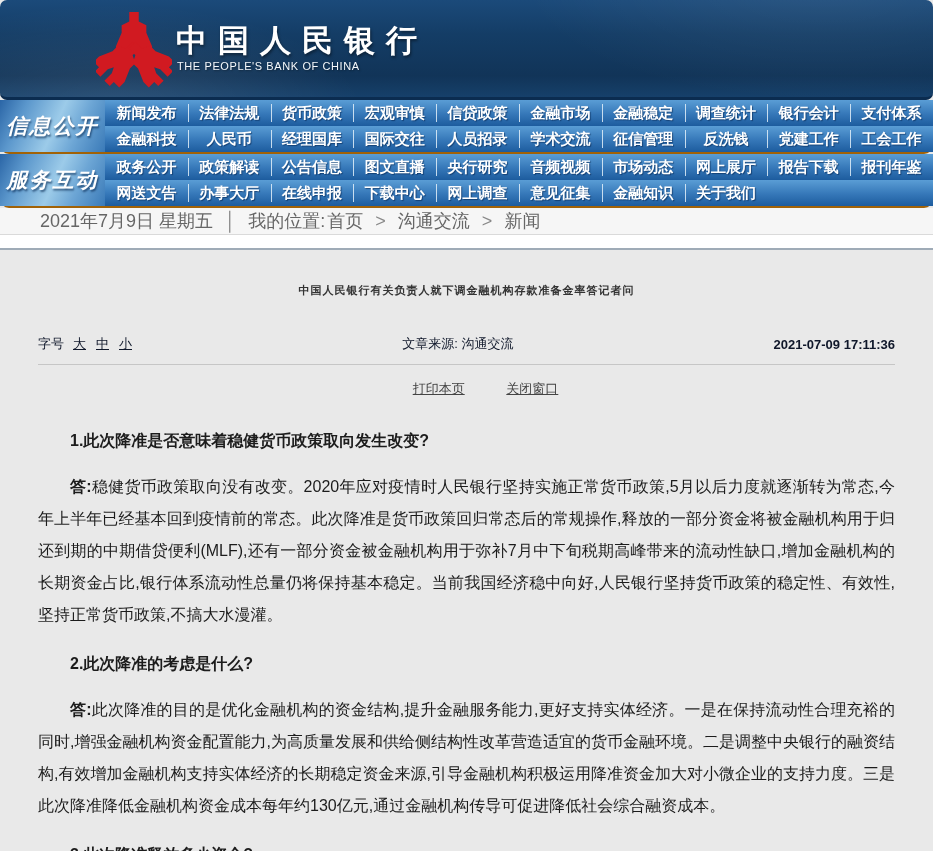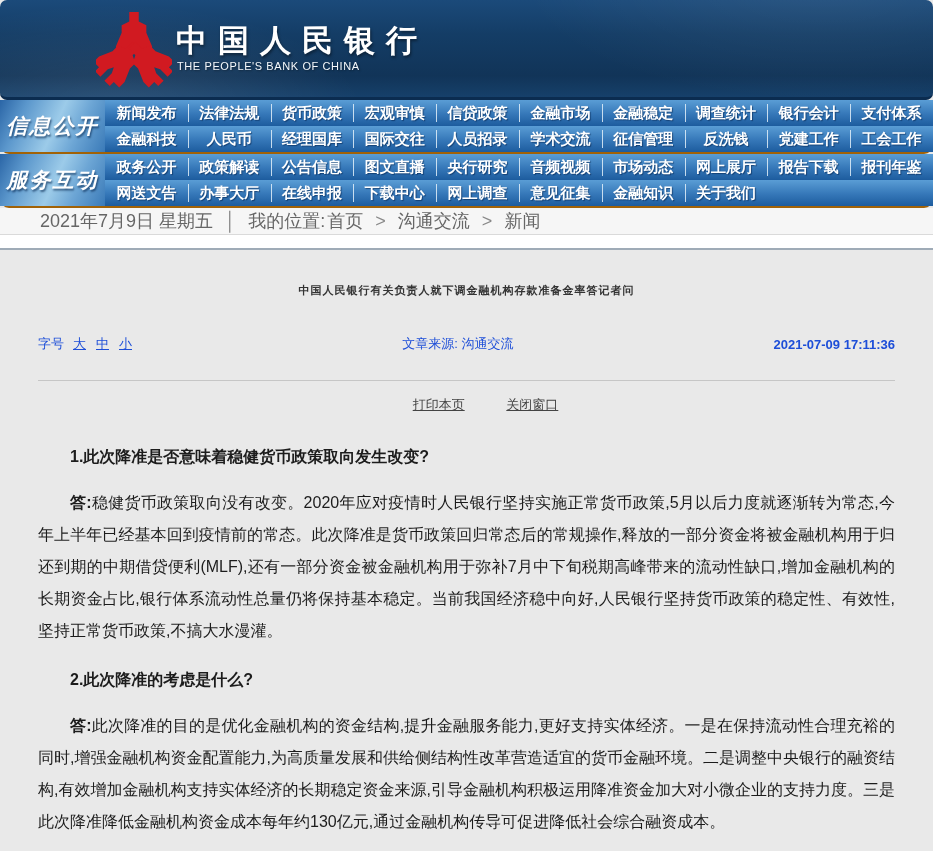--- a/index.html
+++ b/index.html
@@ -62,22 +62,22 @@
   .bc-arrow{margin:0 10px;color:#888;}
   .gapwhite{height:13px;background:#ffffff;}
   .topline{height:2px;background:#9fabb7;}
   
   .content{padding:0 38px;background:#e9e9e9;}
   .art-title{
     margin:0;padding-top:33px;text-align:center;
     font-size:11px;font-weight:bold;color:#333;letter-spacing:1px;
   }
   .meta{
-    display:flex;align-items:center;margin-top:37px;padding-bottom:27px;
-    border-bottom:1px solid #c6c6c6;font-size:13px;color:#1d4ed8;
+    display:flex;align-items:center;margin-top:37px;padding-bottom:11px;
+    border-bottom:1px solid #c6c6c6;font-size:13px;color:#0f172a;
   }
   .meta .fs-label{margin-right:9px;}
   .fs-opt{margin-right:10px;text-decoration:underline;cursor:pointer;}
   .meta-center{flex:1;text-align:center;}
   .meta-right{text-align:center;font-weight:bold;}
   .toolrow{margin-top:15px;text-align:center;font-size:13px;color:#444;}
   .toolrow span{margin-left:38px;text-decoration:underline;cursor:pointer;}
   .art-body{margin-top:27px;font-size:16px;color:#1c1c1c;line-height:32px;text-align:justify;}
   .art-body p{margin:0 0 14px;text-indent:2em;}
   .art-body p.q{font-weight:bold;margin-top:17px;}

